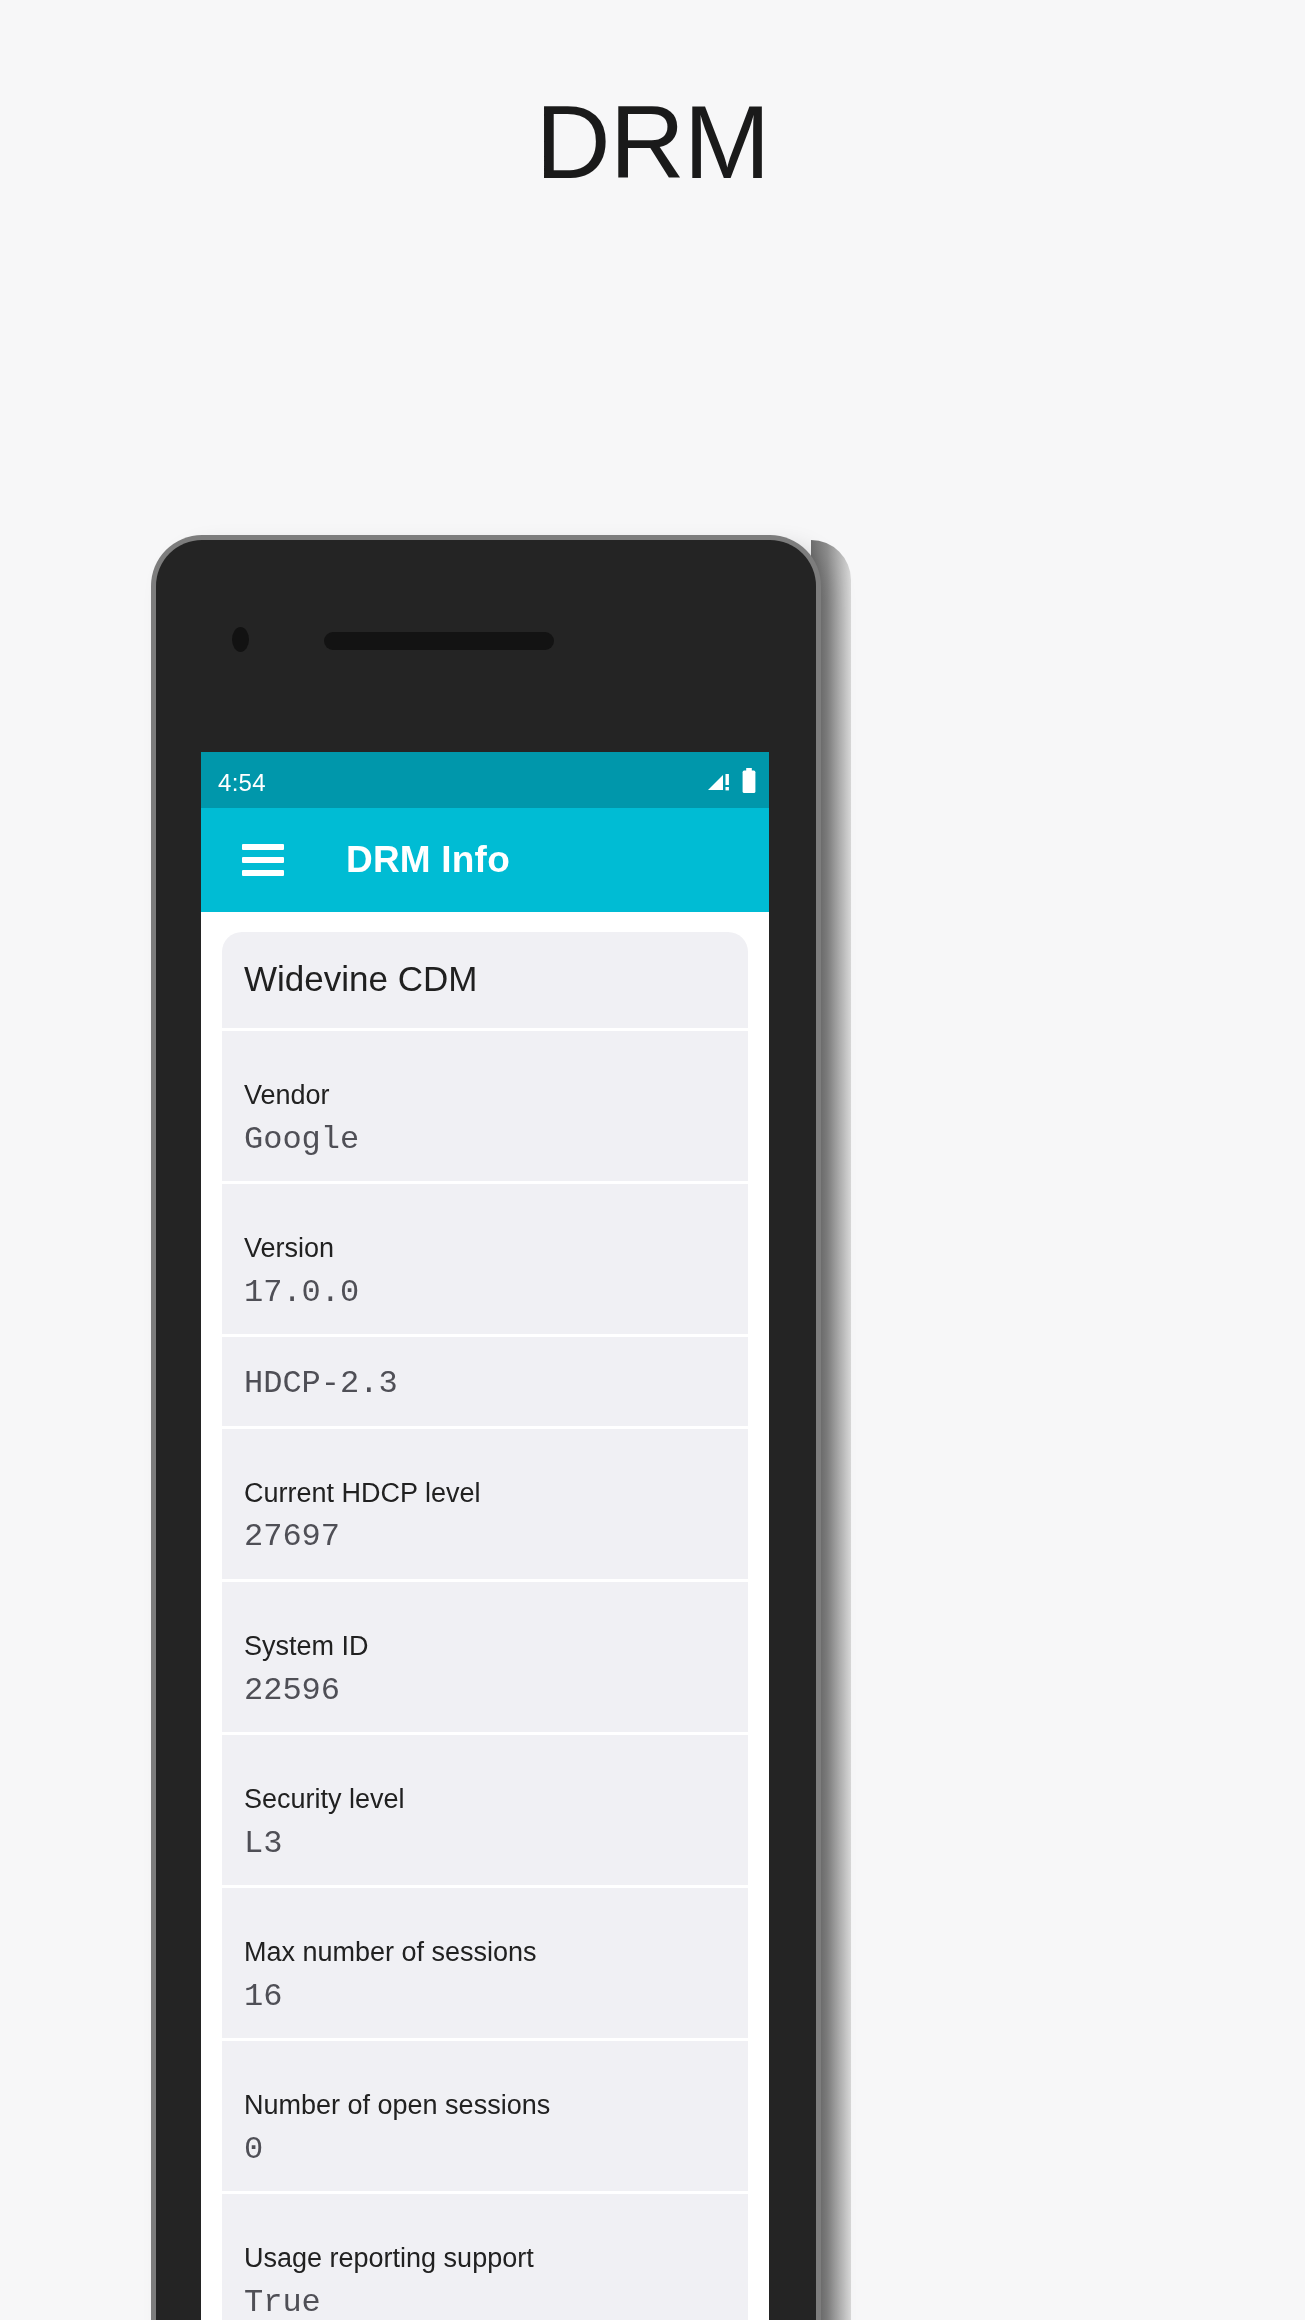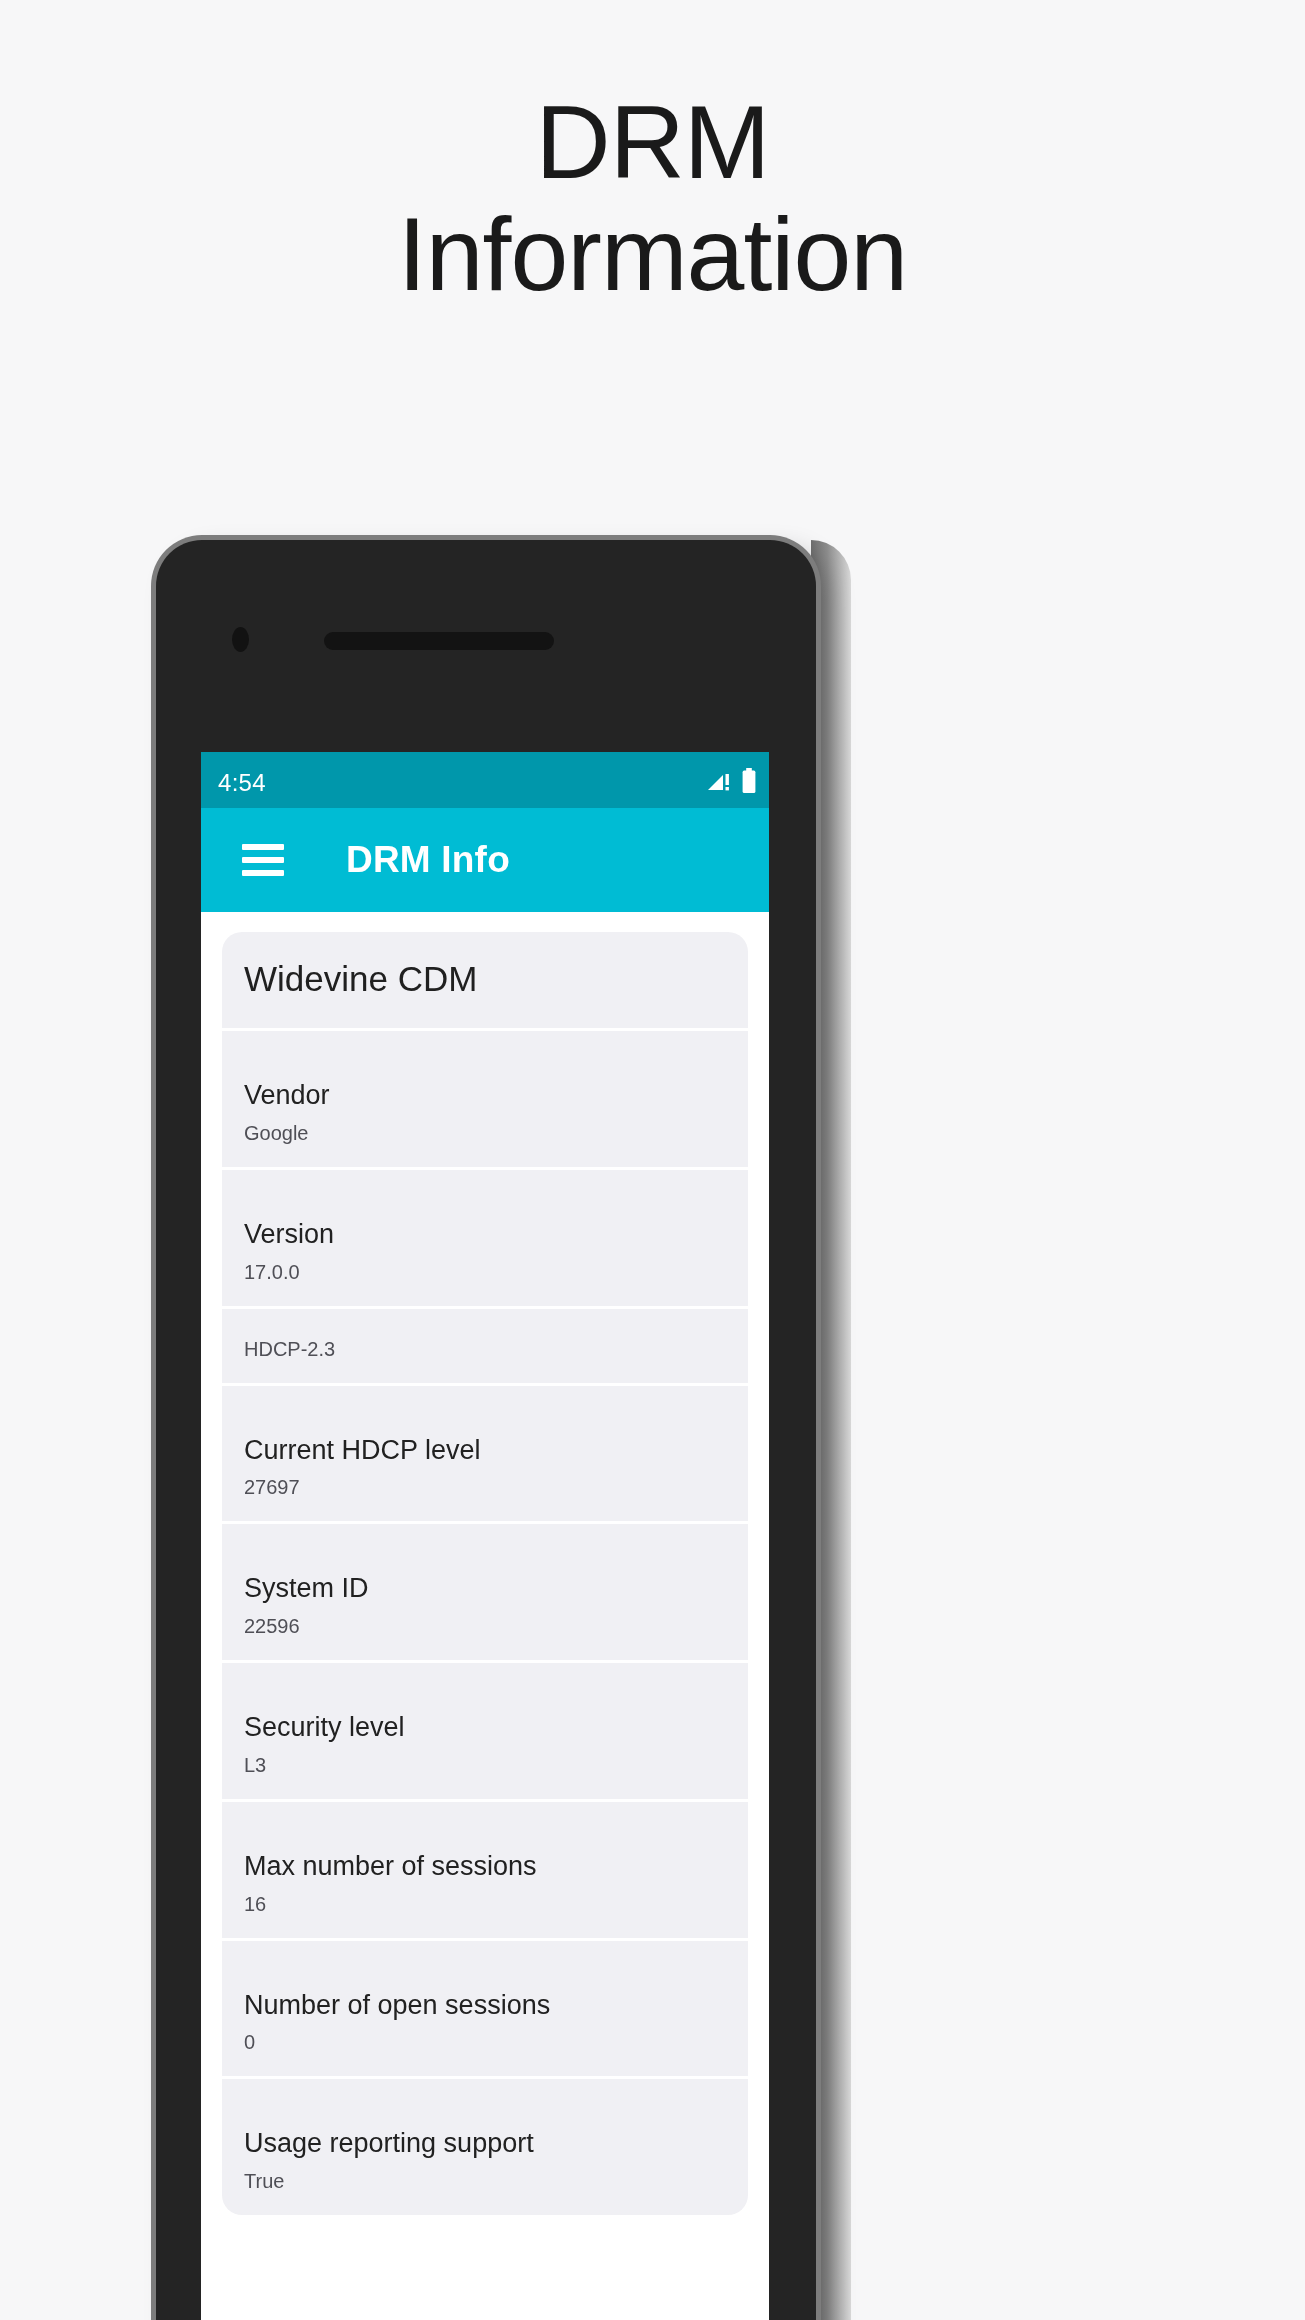--- a/index.html
+++ b/index.html
@@ -177,32 +177,32 @@
     border-bottom: 3px solid #ffffff;
   }
   .row:last-child { border-bottom: none; }
   .row-label {
     font-size: 27px;
     color: #212121;
     line-height: 1.25;
     margin-top: 28px;
   }
   .row-value {
-    font-size: 20px;
+    font-size: 32px;
     color: #4f4f56;
     margin-top: 8px;
     line-height: 1.2;
+    font-family: Liberation Mono, monospace;
   }
 </style>
 </head>
 <body>
 
 <div class="headline">
   <span class="line">DRM</span>
-  <span class="line">Information</span>
 </div>
 
 <div class="phone">
 
   <div class="phone-side"></div>
   <div class="side-btn power"></div>
   <div class="side-btn volume"></div>
 
   <div class="phone-body">
 

